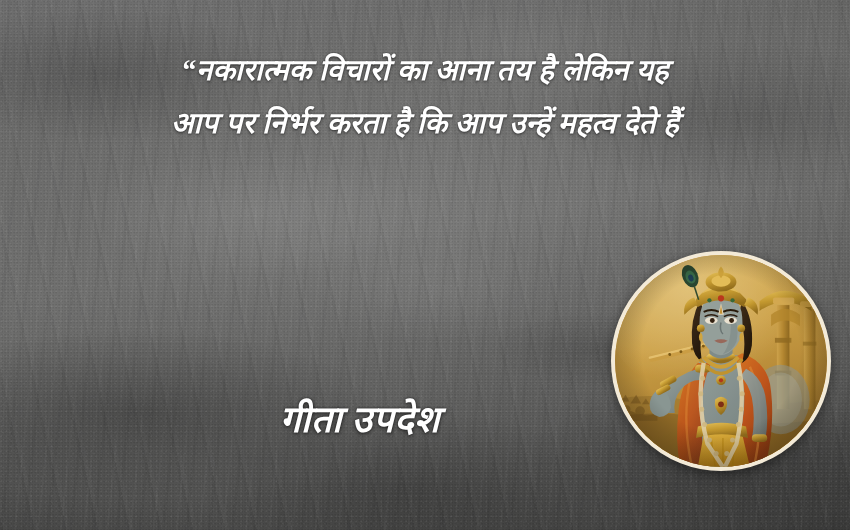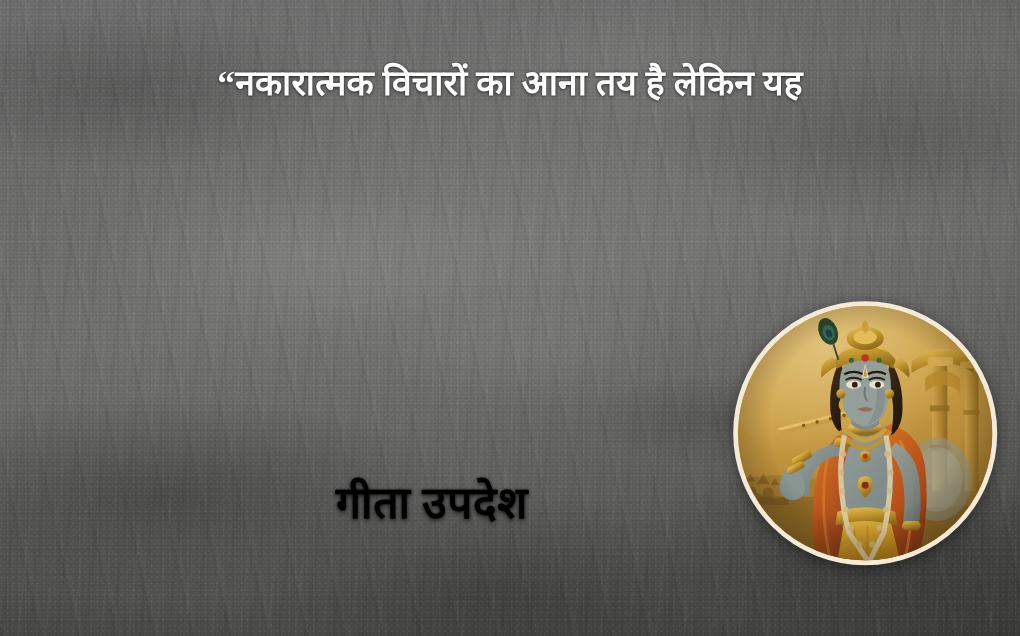--- a/index.html
+++ b/index.html
@@ -9,20 +9,21 @@
     background: #2a2a2a;
   }
 
   .canvas {
     position: relative;
     width: 850px;
     height: 530px;
     overflow: hidden;
     font-family: "DejaVu Sans", sans-serif;
     background-color: #6b6b6b;
+    font-style: italic;
   }
 
   
   .bg-base {
     position: absolute;
     inset: 0;
     background:
       
       radial-gradient(ellipse 120% 95% at 48% 38%,
         rgba(255,255,255,0.10) 0%,
@@ -104,21 +105,21 @@
   }
   .quote-line { display: block; white-space: nowrap; }
 
   
   .attribution {
     position: absolute;
     left: 115px;
     top: 392px;
     width: 490px;
     text-align: center;
-    color: #000000;
+    color: #ffffff;
     font-family: "Liberation Serif", "DejaVu Serif", serif;
     font-size: 37px;
     font-weight: 700;
     letter-spacing: 0.5px;
     text-shadow: 0 1px 4px rgba(0,0,0,0.6), 0 0 2px rgba(0,0,0,0.5);
     z-index: 5;
   }
 
   
   .portrait {
@@ -148,20 +149,21 @@
 
 <div class="canvas">
 
   <div class="bg-base"></div>
   <div class="bg-streaks"></div>
   <div class="bg-mottle"></div>
   <div class="bg-grain"></div>
 
   <div class="quote">
     <span class="quote-line">“नकारात्मक विचारों का आना तय है लेकिन यह</span>
+    <span class="quote-line">आप पर निर्भर करता है कि आप उन्हें महत्व देते हैं</span>
   </div>
 
   <div class="attribution">गीता उपदेश</div>
 
   <div class="portrait">
     <div class="portrait-art">
       <svg viewBox="0 0 220 220" preserveAspectRatio="xMidYMid slice" aria-hidden="true">
         <defs>
           <linearGradient id="skyg" x1="0" y1="0" x2="0.3" y2="1">
             <stop offset="0%" stop-color="#e3bf66"></stop>

